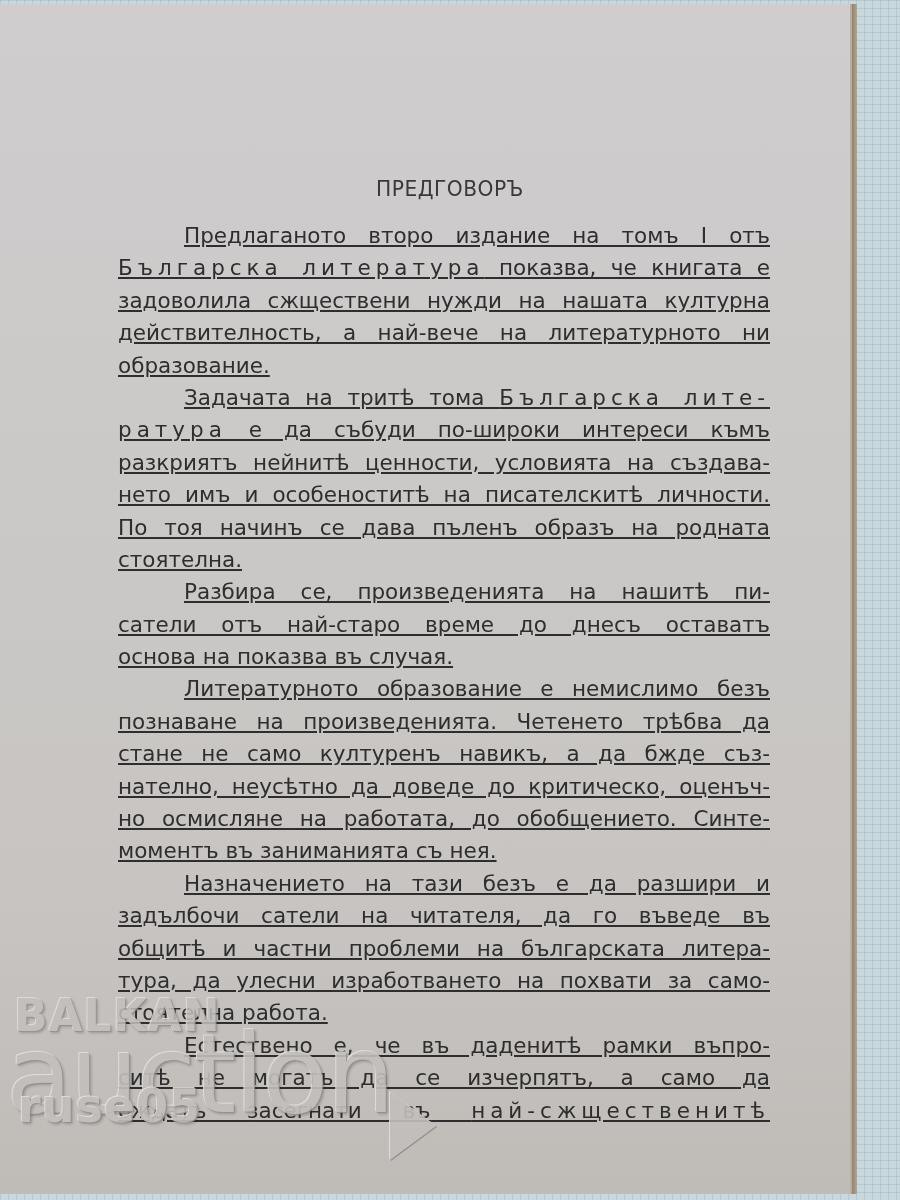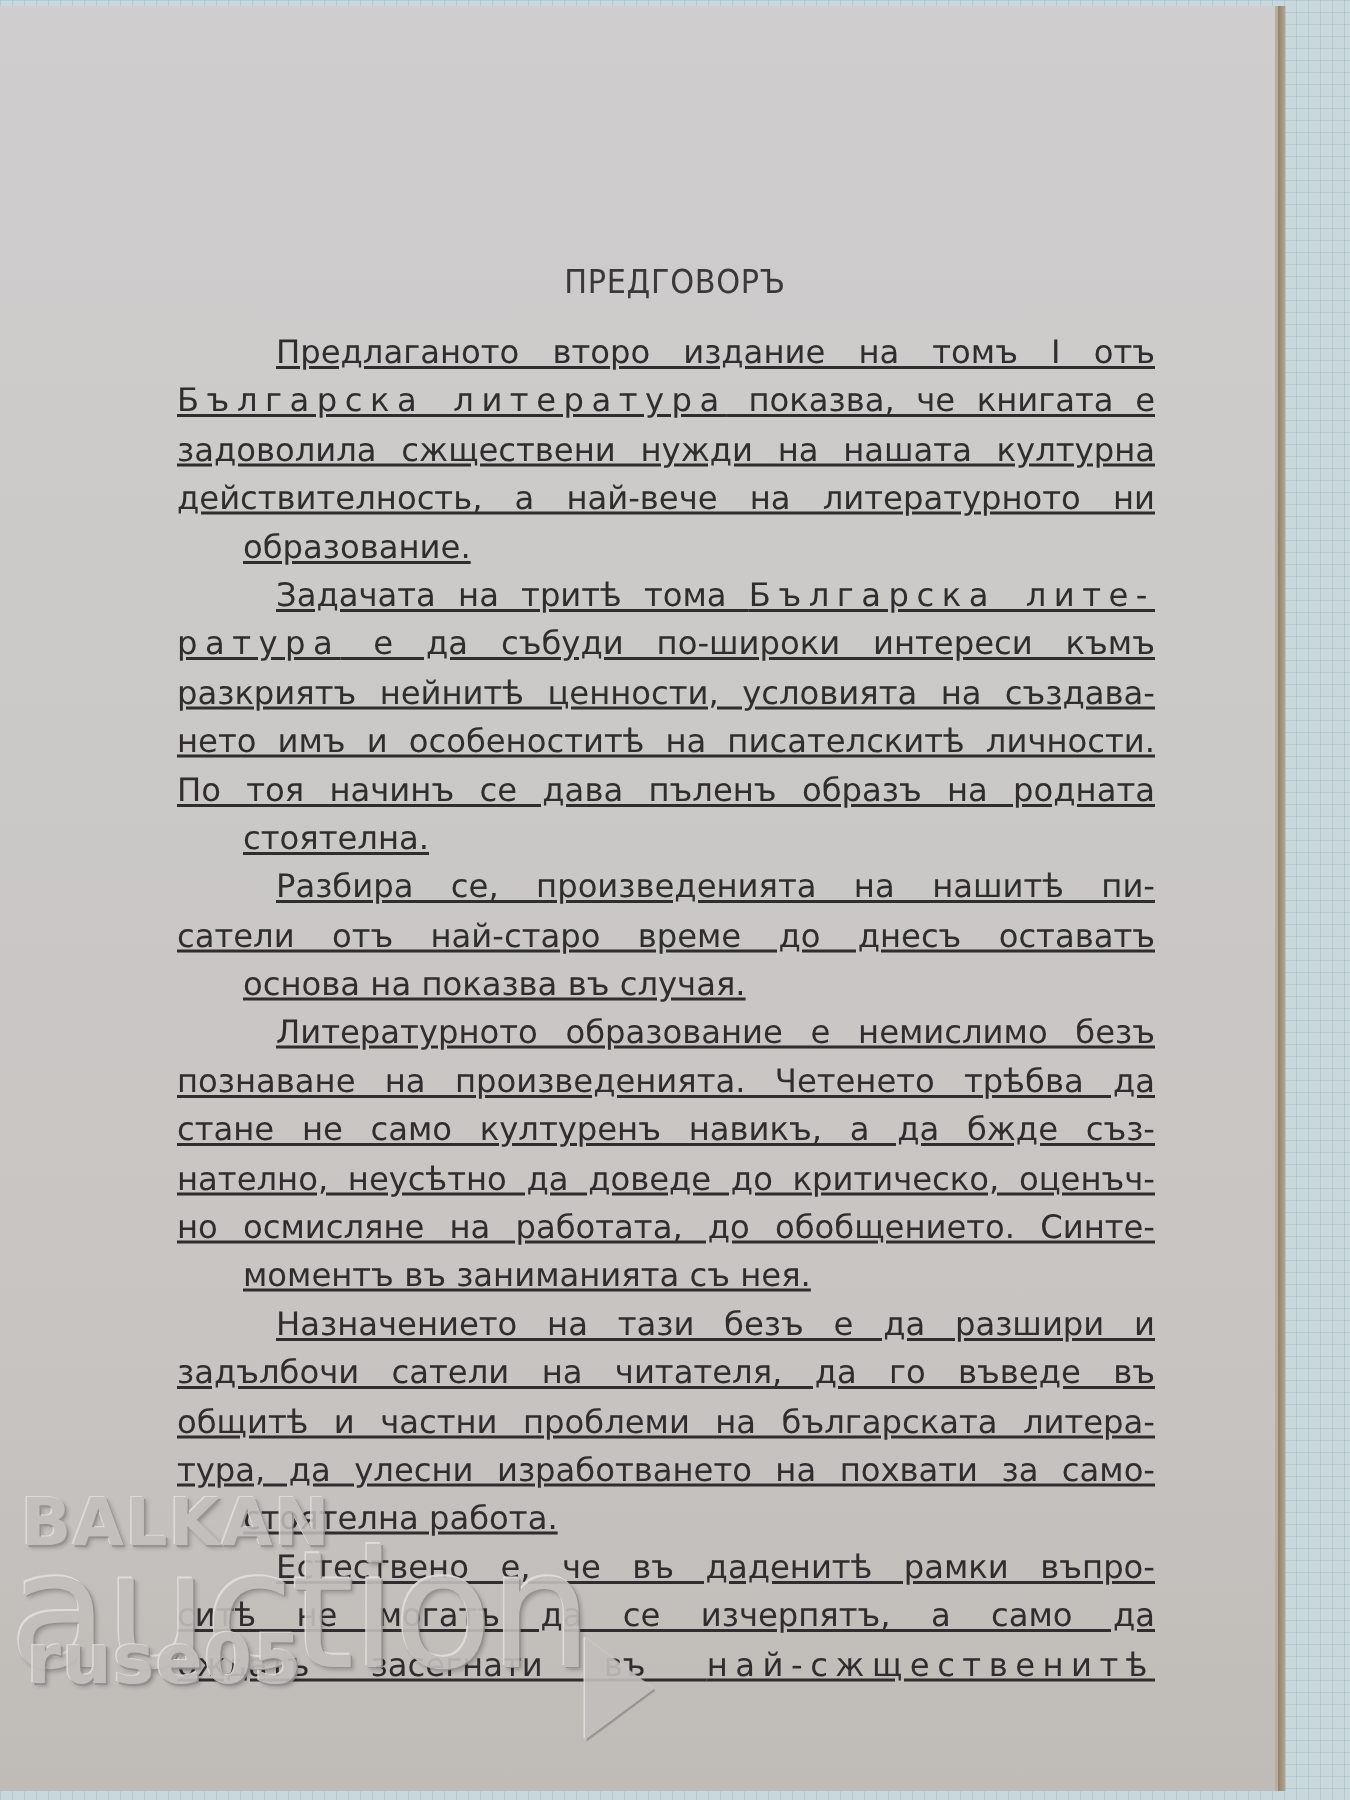--- a/index.html
+++ b/index.html
@@ -35,21 +35,21 @@
     .body-text {
       position: absolute; left: 118px; top: 220px; width: 652px;
       color: #2f2d2d; font-size: 21.5px; line-height: 32.4px;
       font-family: "DejaVu Sans", sans-serif;
     }
     .line {
       display: block; white-space: nowrap; text-align: justify;
       text-align-last: justify; height: 32.4px; text-decoration: underline;
     }
     .line.indent { padding-left: 66px; }
-    .line.last { text-align-last: left; margin-left: 44px; }
+    .line.last { text-align-last: left; }
     .spaced { letter-spacing: 5px; }
     .watermark {
       position: absolute; pointer-events: none;
       color: #c2bfbc;
       text-shadow: 1px 1px 0 #8f8c89, -1px -1px 0 #e2e0de, 2px 2px 3px rgba(0,0,0,0.25);
       font-family: "DejaVu Sans", sans-serif; font-weight: bold;
     }
     .wm-balkan { left: 14px; top: 990px; font-size: 44px; letter-spacing: 1px; opacity: 0.85; }
     .wm-auction { left: 6px; top: 1012px; font-size: 108px; letter-spacing: -2px; font-weight: normal; opacity: 0.9; text-align: center; }
     .wm-arrow {

